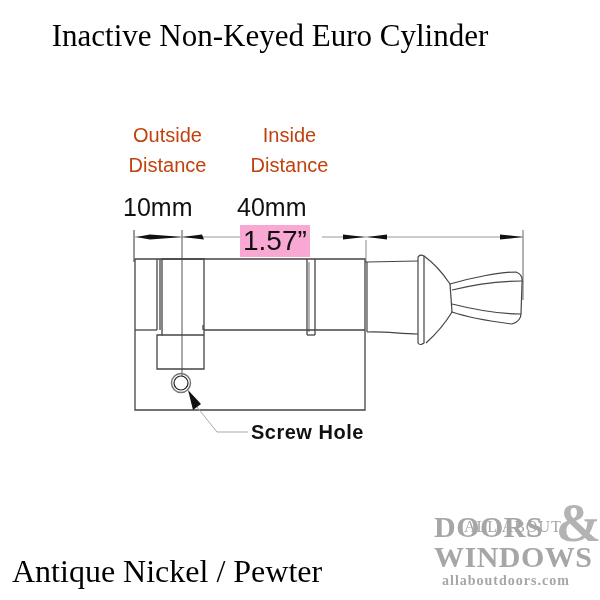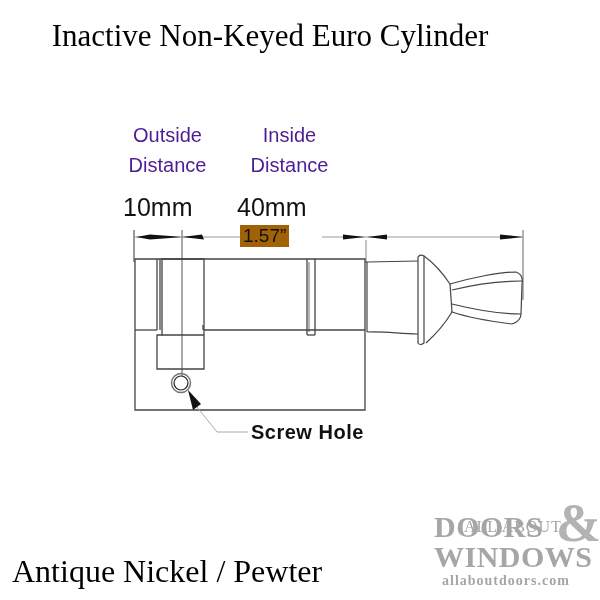--- a/index.html
+++ b/index.html
@@ -2,27 +2,27 @@
 <html><head>
   <meta charset="utf-8">
   <style>
     html, body { margin: 0; padding: 0; background: #ffffff; }
     body { width: 600px; height: 600px; position: relative; overflow: hidden; }
     .serif { font-family: "Liberation Serif", "DejaVu Serif", serif; color: #000; text-align: right; }
     .sans { font-family: "Liberation Sans", "DejaVu Sans", sans-serif; color: #111; }
     .abs { position: absolute; white-space: nowrap; }
     #title { left: 0; width: 540px; text-align: center; top: 18px; font-size: 31px; letter-spacing: 0px; }
     #finish { left: 12px; top: 553px; font-size: 32px; }
-    .dimlabel { font-size: 20px; line-height: 30px; text-align: center; color: #4c1d95; }
+    .dimlabel { font-size: 20px; line-height: 30px; text-align: center; color: #c2410c; }
     #outside-label { left: 115px; top: 120px; width: 105px; }
     #inside-label { left: 232px; top: 120px; width: 115px; }
     .dimvalue { font-size: 25px; top: 193px; color: #111; }
     #outside-value { left: 123px; }
     #inside-value { left: 237px; }
-    #overall-value { left: 240px; top: 225px; font-size: 19px; background: #a16207; padding: 0 3px; color: #111; }
+    #overall-value { left: 240px; top: 225px; font-size: 28px; background: #f9a8d4; padding: 0 3px; color: #111; }
     #screw-label { left: 251px; top: 421px; font-size: 20px; font-weight: bold; letter-spacing: 0.5px; }
     #diagram { position: absolute; left: 0; top: 0; }
     #logo { position: absolute; left: 434px; top: 498px; width: 166px; height: 90px; color: #a6a6a6; font-family: "Liberation Serif", "DejaVu Serif", serif; }
     #logo .l1 { position: absolute; left: 30px; top: 2px; font-size: 16px; letter-spacing: 1px; margin-top: 18px; }
     #logo .l2 { position: absolute; left: 0px; top: 12px; font-size: 30px; font-weight: bold; letter-spacing: 0.5px; }
     #logo .amp { position: absolute; left: 122px; top: -6px; font-size: 54px; font-weight: bold; color: #b3b3b3; }
     #logo .l3 { position: absolute; left: 0px; top: 42px; font-size: 30px; font-weight: bold; letter-spacing: 0.5px; }
     #logo .l4 { position: absolute; left: 8px; top: 75px; font-size: 14px; font-weight: bold; letter-spacing: 1px; }
   </style>
 </head>

